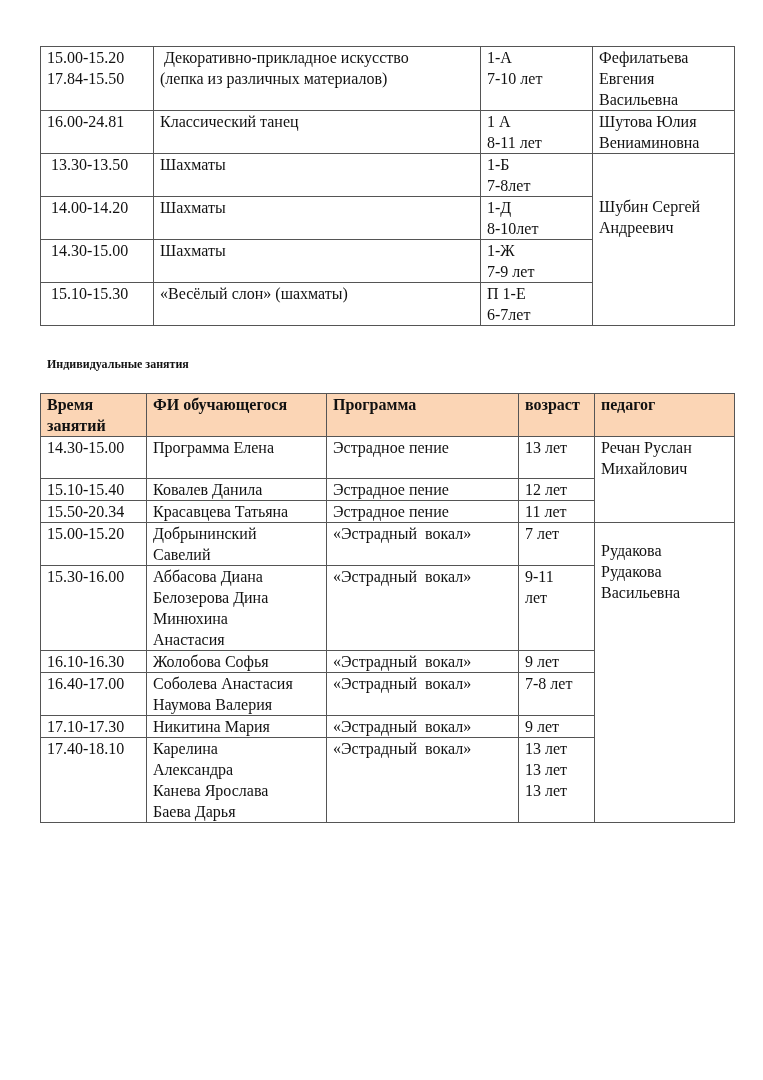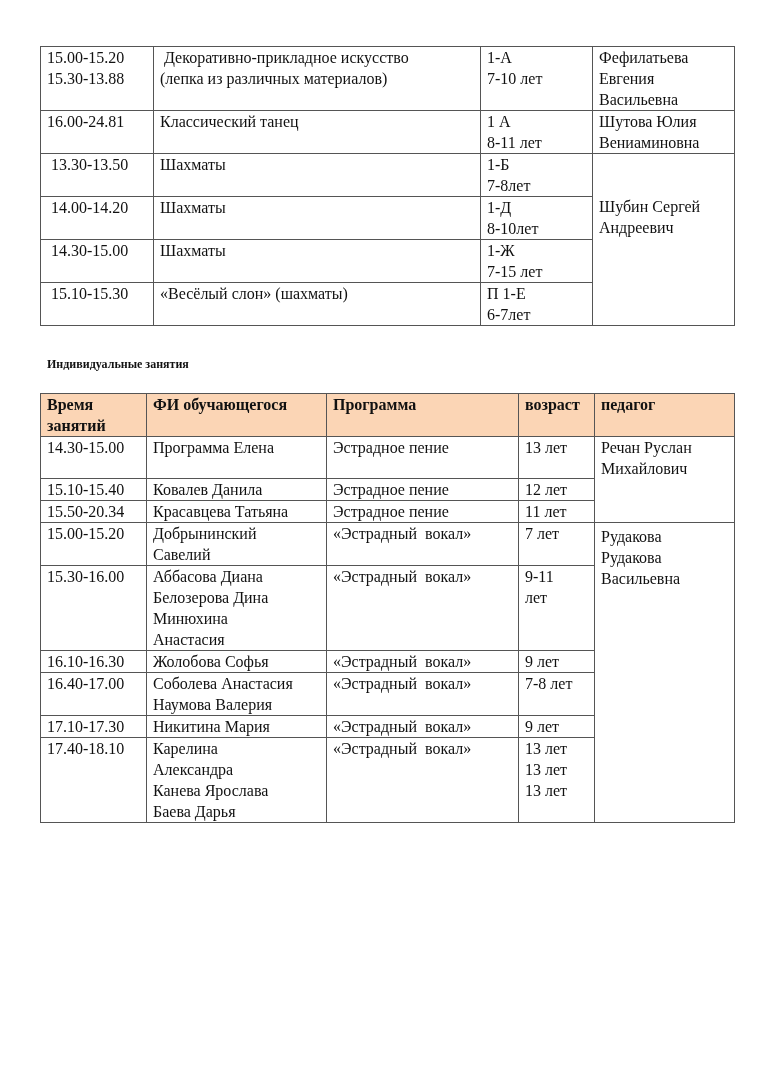--- a/index.html
+++ b/index.html
@@ -28,21 +28,21 @@
   <colgroup>
     <col style="width:113px">
       <col style="width:327px">
       <col style="width:112px">
       <col style="width:142px">
   </colgroup>
   <tbody>
       <tr style="height:63px">
     <td>
           <span class="line">15.00-15.20</span>
-          <span class="line">15.30-13.88</span>
+          <span class="line">17.84-15.50</span>
         </td>
     <td>
           <span class="line" style="white-space:pre"> Декоративно-прикладное искусство</span>
           <span class="line">(лепка из различных материалов)</span>
         </td>
     <td>
           <span class="line">1-А</span>
           <span class="line">7-10 лет</span>
         </td>
     <td>
@@ -97,21 +97,21 @@
   </tr>
   <tr style="height:42px">
     <td>
           <span class="line" style="white-space:pre"> 14.30-15.00</span>
         </td>
     <td>
           <span class="line">Шахматы</span>
         </td>
     <td>
           <span class="line">1-Ж</span>
-          <span class="line">7-15 лет</span>
+          <span class="line">7-9 лет</span>
         </td>
   </tr>
   <tr style="height:42px">
     <td>
           <span class="line" style="white-space:pre"> 15.10-15.30</span>
         </td>
     <td>
           <span class="line">«Весёлый слон» (шахматы)</span>
         </td>
     <td>
@@ -177,21 +177,21 @@
   <tr style="height:42px">
     <td>15.00-15.20</td>
     <td>
           <span class="line">Добрынинский</span>
           <span class="line">Савелий</span>
         </td>
     <td style="white-space:pre">«Эстрадный  вокал»</td>
     <td>
           <span class="line">7 лет</span>
         </td>
-    <td rowspan="6" style="padding-top:3px">
+    <td rowspan="6" style="padding-top:17px">
           <span class="line">Рудакова</span>
           <span class="line">Рудакова</span>
           <span class="line">Васильевна</span>
         </td>
   </tr>
   <tr style="height:84px">
     <td>15.30-16.00</td>
     <td>
           <span class="line">Аббасова Диана</span>
           <span class="line">Белозерова Дина</span>

